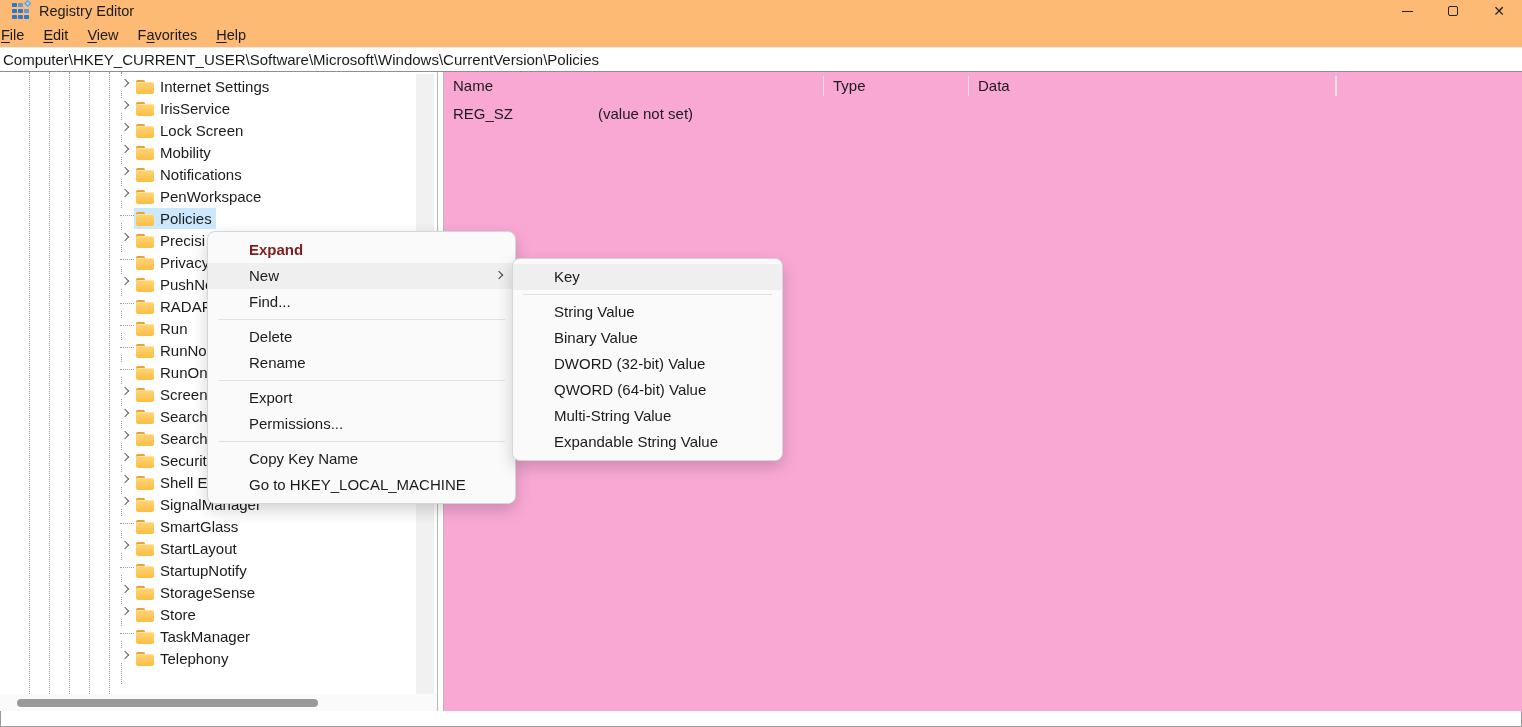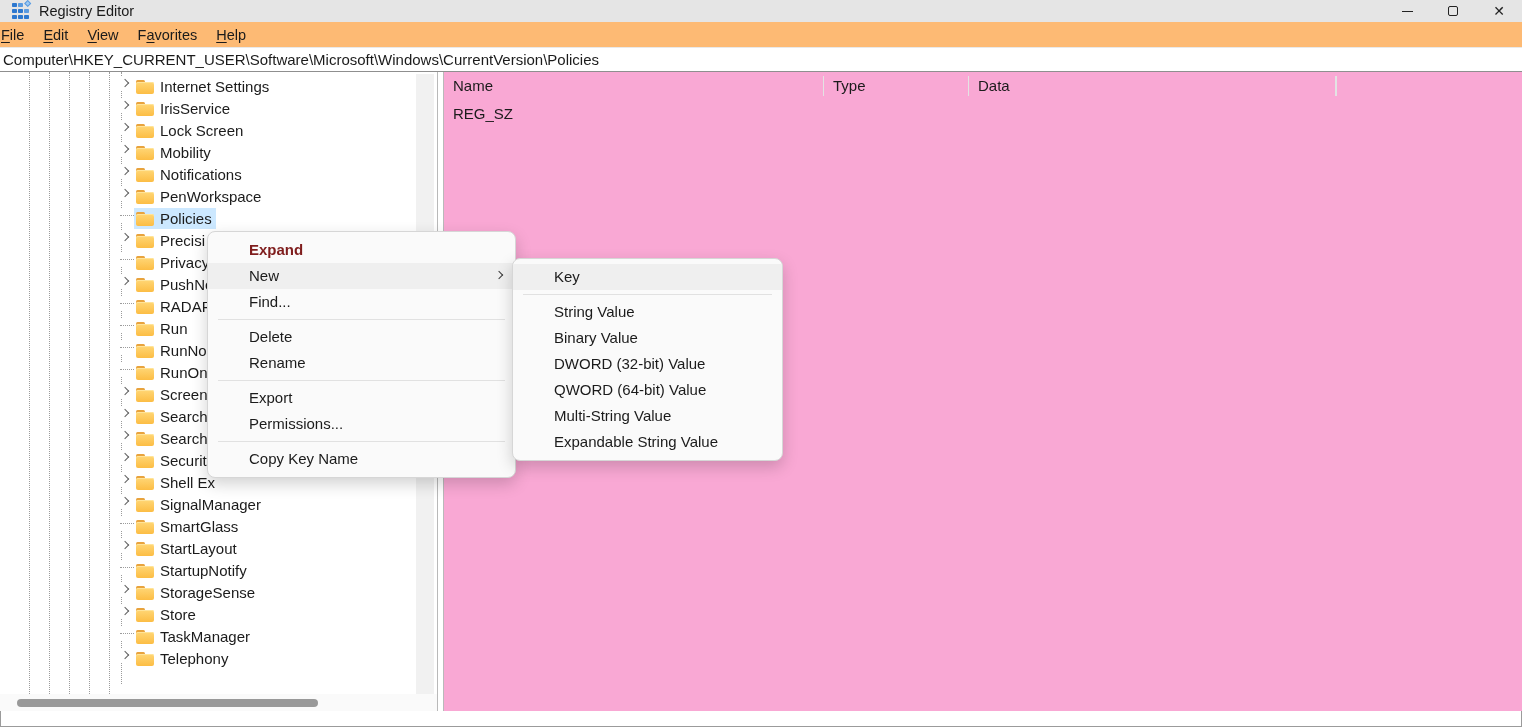--- a/index.html
+++ b/index.html
@@ -1,21 +1,21 @@
 <!DOCTYPE html>
 <html><head>
 <meta charset="utf-8">
 <style>
   * { box-sizing: border-box; margin: 0; padding: 0; }
   html,body { width:1522px; height:727px; overflow:hidden; }
   body { font-family:"Liberation Sans", sans-serif; color:#1b1b1b; background:#fff; position:relative; }
   .window { position:absolute; inset:0; box-shadow: inset 0 0 0 1px #9b9b9b; background:#fff; }
 
   
-  .titlebar { height:22px; background:#e5e5e5; display:flex; align-items:center; padding-left:12px; }
+  .titlebar { height:22px; background:#fdba74; display:flex; align-items:center; padding-left:12px; }
   .app-icon { width:17px; height:17px; position:relative; margin-right:10px; }
   .app-icon .sq { position:absolute; width:4.6px; height:4.6px; background:#2d78cf; border-radius:0.8px; }
   .app-icon .sq.light { background:#5b9be0; }
   .app-icon .gem { position:absolute; width:5.4px; height:5.4px; background:#9dc9f2; border:1px solid #5b9be0; transform:rotate(45deg); right:-1px; top:-2px; }
   .title-text { font-size:14.5px; }
   .win-controls { margin-left:auto; display:flex; height:38px; }
   .win-btn { width:46px; height:38px; display:flex; align-items:center; justify-content:center; font-size:14px; color:#222; }
   .glyph-min { width:11px; height:1px; background:#222; display:block; }
   .glyph-max { width:10px; height:10px; border:1.2px solid #222; border-radius:2px; display:block; }
 
@@ -404,37 +404,39 @@
     <div class="right-panel">
       <div class="list-header">
           <div class="hcell c0">Name</div>
           <div class="hcell c1">Type</div>
           <div class="hcell c2">Data</div>
           <div class="hcell c3"></div>
         </div>
       <div id="values-list">
           <div class="list-row">
             <div class="lcell c1">REG_SZ</div>
+            <div class="lcell c2">(value not set)</div>
           </div>
         </div>
     </div>
   </div>
 
   <div class="menu context-menu" id="ctx-menu">
       <div class="mi disabled">Expand</div>
       <div class="mi hover">New<span class="sub-arrow"></span></div>
       <div class="mi">Find...</div>
       <div class="msep"></div>
       <div class="mi">Delete</div>
       <div class="mi">Rename</div>
       <div class="msep"></div>
       <div class="mi">Export</div>
       <div class="mi">Permissions...</div>
       <div class="msep"></div>
       <div class="mi">Copy Key Name</div>
+      <div class="mi">Go to HKEY_LOCAL_MACHINE</div>
     </div>
 
   <div class="menu submenu" id="sub-menu">
       <div class="mi hover">Key</div>
       <div class="msep"></div>
       <div class="mi">String Value</div>
       <div class="mi">Binary Value</div>
       <div class="mi">DWORD (32-bit) Value</div>
       <div class="mi">QWORD (64-bit) Value</div>
       <div class="mi">Multi-String Value</div>

